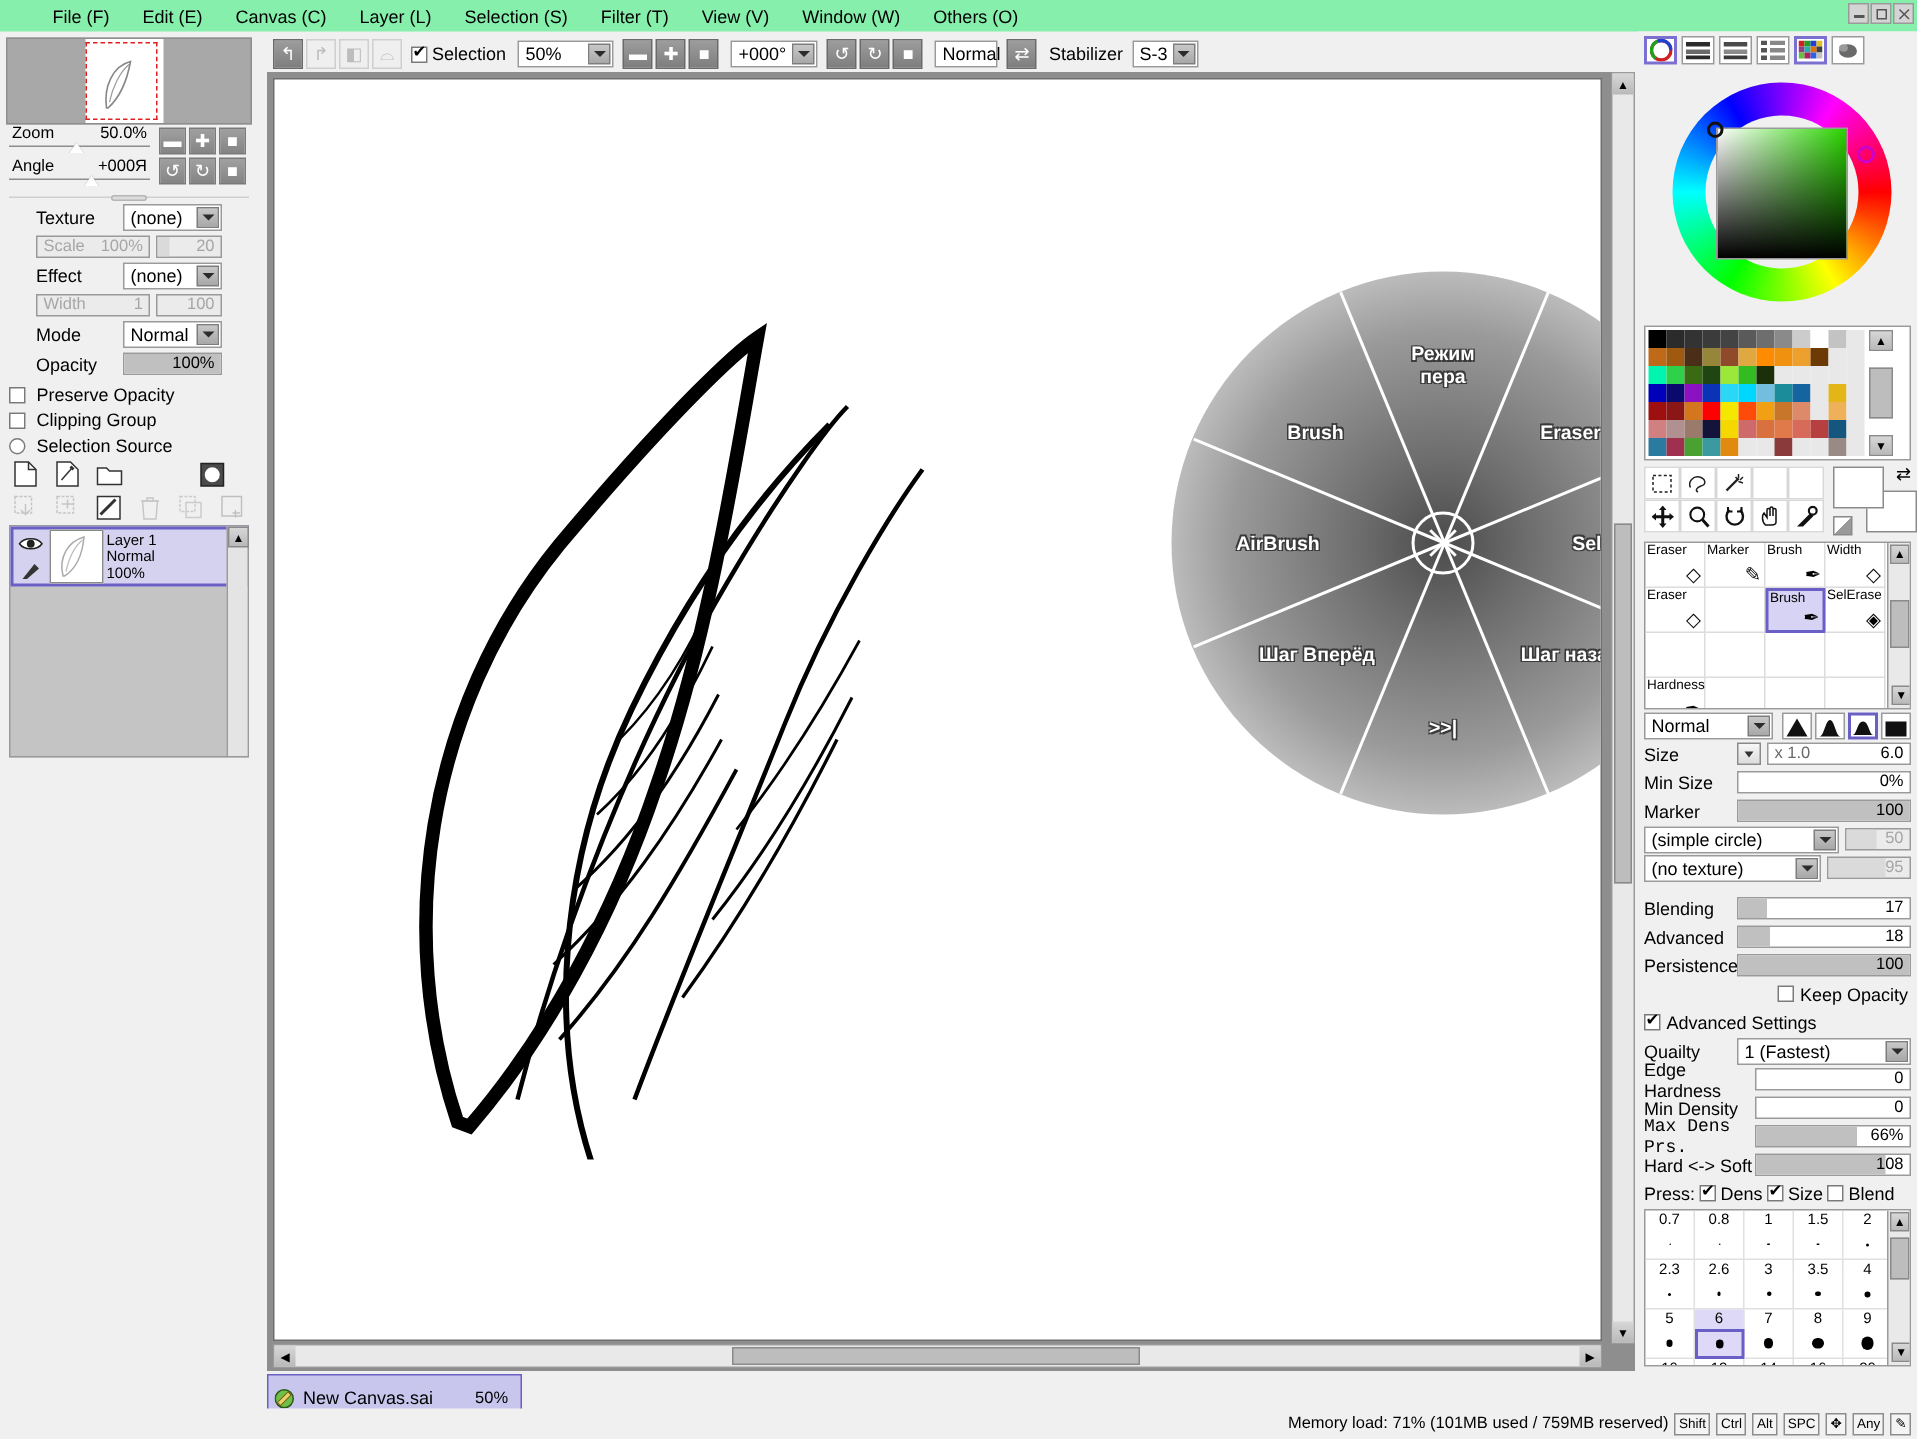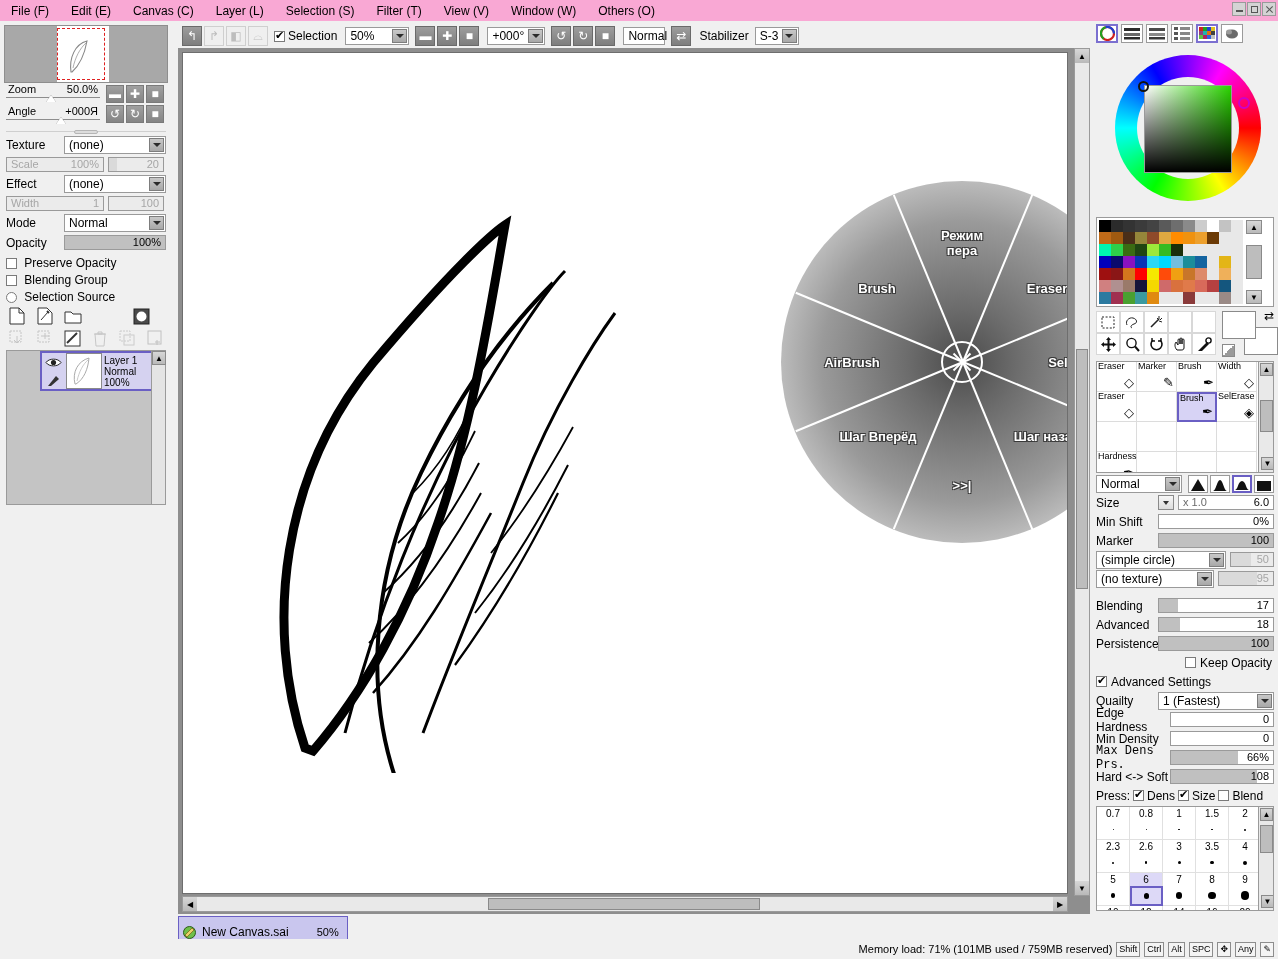--- a/index.html
+++ b/index.html
@@ -11,21 +11,21 @@
     font-size: 12px;
     background: #f0f0f0;
     color: #000;
     -webkit-font-smoothing: none;
   }
   #app { position: relative; width: 1278px; height: 959px; }
 
   
   #menubar {
     position: absolute; left: 0; top: 0; width: 1278px; height: 21px;
-    background: #f9a8d4; display: flex; align-items: center;
+    background: #86efac; display: flex; align-items: center; padding-left: 24px;
   }
   .menu-item { padding: 2px 11px; font-size: 12px; line-height: 16px; cursor: default; white-space: nowrap; }
   #wincontrols { position: absolute; right: 2px; top: 2px; display: flex; gap: 1px; }
   .wbtn {
     width: 14px; height: 14px; border: 1px solid #9a9a9a; background: #d4d4d4;
     position: relative;
   }
   .wbtn i { position: absolute; display: block; }
   .wbtn.min i { left: 3px; bottom: 3px; width: 7px; height: 2px; background: #555; }
   .wbtn.max i { left: 3px; top: 3px; width: 7px; height: 7px; border: 1px solid #555; }
@@ -96,28 +96,28 @@
     border-left:5px solid transparent;border-right:5px solid transparent;border-bottom:7px solid #fff;
     filter: drop-shadow(0 0 0 #555); }
   .sliderow .thumb::after{content:"";position:absolute;left:-5px;top:0;width:0;height:0;
     border-left:5px solid transparent;border-right:5px solid transparent;border-bottom:7px solid transparent;}
   .navbtn { width: 18px; height: 18px; border:1px solid #7a7a7a;
     background: linear-gradient(#a0a0a0,#848484); color: #fff; display:flex;
     align-items:center; justify-content:center; font-size: 12px; }
   .sep { margin: 4px 6px; border-top: 1px solid #cfcfcf; position: relative; height:1px;}
   .sep .grip { position:absolute; left:50%; margin-left:-12px; top:-2px; width:24px; height:4px;
     background:#dcdcdc; border:1px solid #b5b5b5; border-radius:2px;}
-  .frow { display:flex; align-items:center; margin: 3px 6px; font-size:12px; }
+  .frow { display:flex; align-items:center; margin: 3px 24px; font-size:12px; }
   .frow .name { width: 58px; }
 
   
   #layertools { margin: 2px 6px; }
   .ltrow { display: flex; gap: 6px; align-items:center; }
   .licon { width: 22px; height: 20px; display:flex; align-items:center; justify-content:center; }
-  #layerlist { margin: 2px 6px 0 6px; height: 155px; border:1px solid #9a9a9a; background:#c4c4c4; position:relative;padding-left:33px;}
+  #layerlist { margin: 2px 6px 0 6px; height: 155px; border:1px solid #9a9a9a; background:#c4c4c4; position:relative;}
   .layer-item { display:flex; height: 40px; background:#d5d2f0; border:2px solid #6a5fc4; margin:0; }
   .layer-item .toggles { width: 22px; display:flex; flex-direction:column; }
   .layer-item .tg { height:19px; display:flex; align-items:center; justify-content:center; font-size:12px;}
   .layer-item .thumb { width:36px; height:36px; background:#fff; border:1px solid #8a8a8a; margin:0 2px; position:relative;}
   .layer-item .meta { font-size:10px; line-height:11px; padding-top:2px; }
   #layerlist .vsb { position:absolute; right:0; top:0; width:14px; height:100%; background:#e4e4e4; border-left:1px solid #9a9a9a;}
   #layerlist .vsb .up { width:14px;height:14px;background:linear-gradient(#d7d7d7,#b9b9b9);border:1px solid #8a8a8a;
       display:flex;align-items:center;justify-content:center;font-size:8px;}
 
   
@@ -378,21 +378,21 @@
         <span class="txt">100%</span>
       </div>
     </div>
 
     <div style="margin:6px 6px 0 6px;">
       <span class="chk"></span>
       <span style="margin-left:4px;">Preserve Opacity</span>
     </div>
     <div style="margin:3px 6px 0 6px;">
       <span class="chk"></span>
-      <span style="margin-left:4px;">Blending Group</span>
+      <span style="margin-left:4px;">Clipping Group</span>
     </div>
     <div style="margin:3px 6px 0 6px;">
       <span class="radio"></span>
       <span style="margin-left:4px;">Selection Source</span>
     </div>
 
     <div id="layertools">
       <div class="ltrow" style="margin-bottom:2px;">
         <div class="licon">
           <svg width="16" height="18" viewBox="0 0 16 18">
@@ -874,21 +874,21 @@
       <div class="btn3d" style="width:16px;height:15px;">
         <span style="border-left:3px solid transparent;border-right:3px solid transparent;border-top:4px solid #333;"></span>
       </div>
       <div class="valfield" style="flex:1;margin-left:4px;">
         <span class="ltxt" style="color:#6a6a6a">x 1.0</span>
         <span class="txt">6.0</span>
       </div>
     </div>
 
     <div class="brow">
-      <span class="nm">Min Shift</span>
+      <span class="nm">Min Size</span>
       <div class="valfield" style="flex:1;">
         <span class="txt">0%</span>
       </div>
     </div>
 
     <div class="brow">
       <span class="nm">Marker</span>
       <div class="valfield" style="flex:1;">
         <span class="fill" style="width:100%;"></span>
         <span class="txt">100</span>

